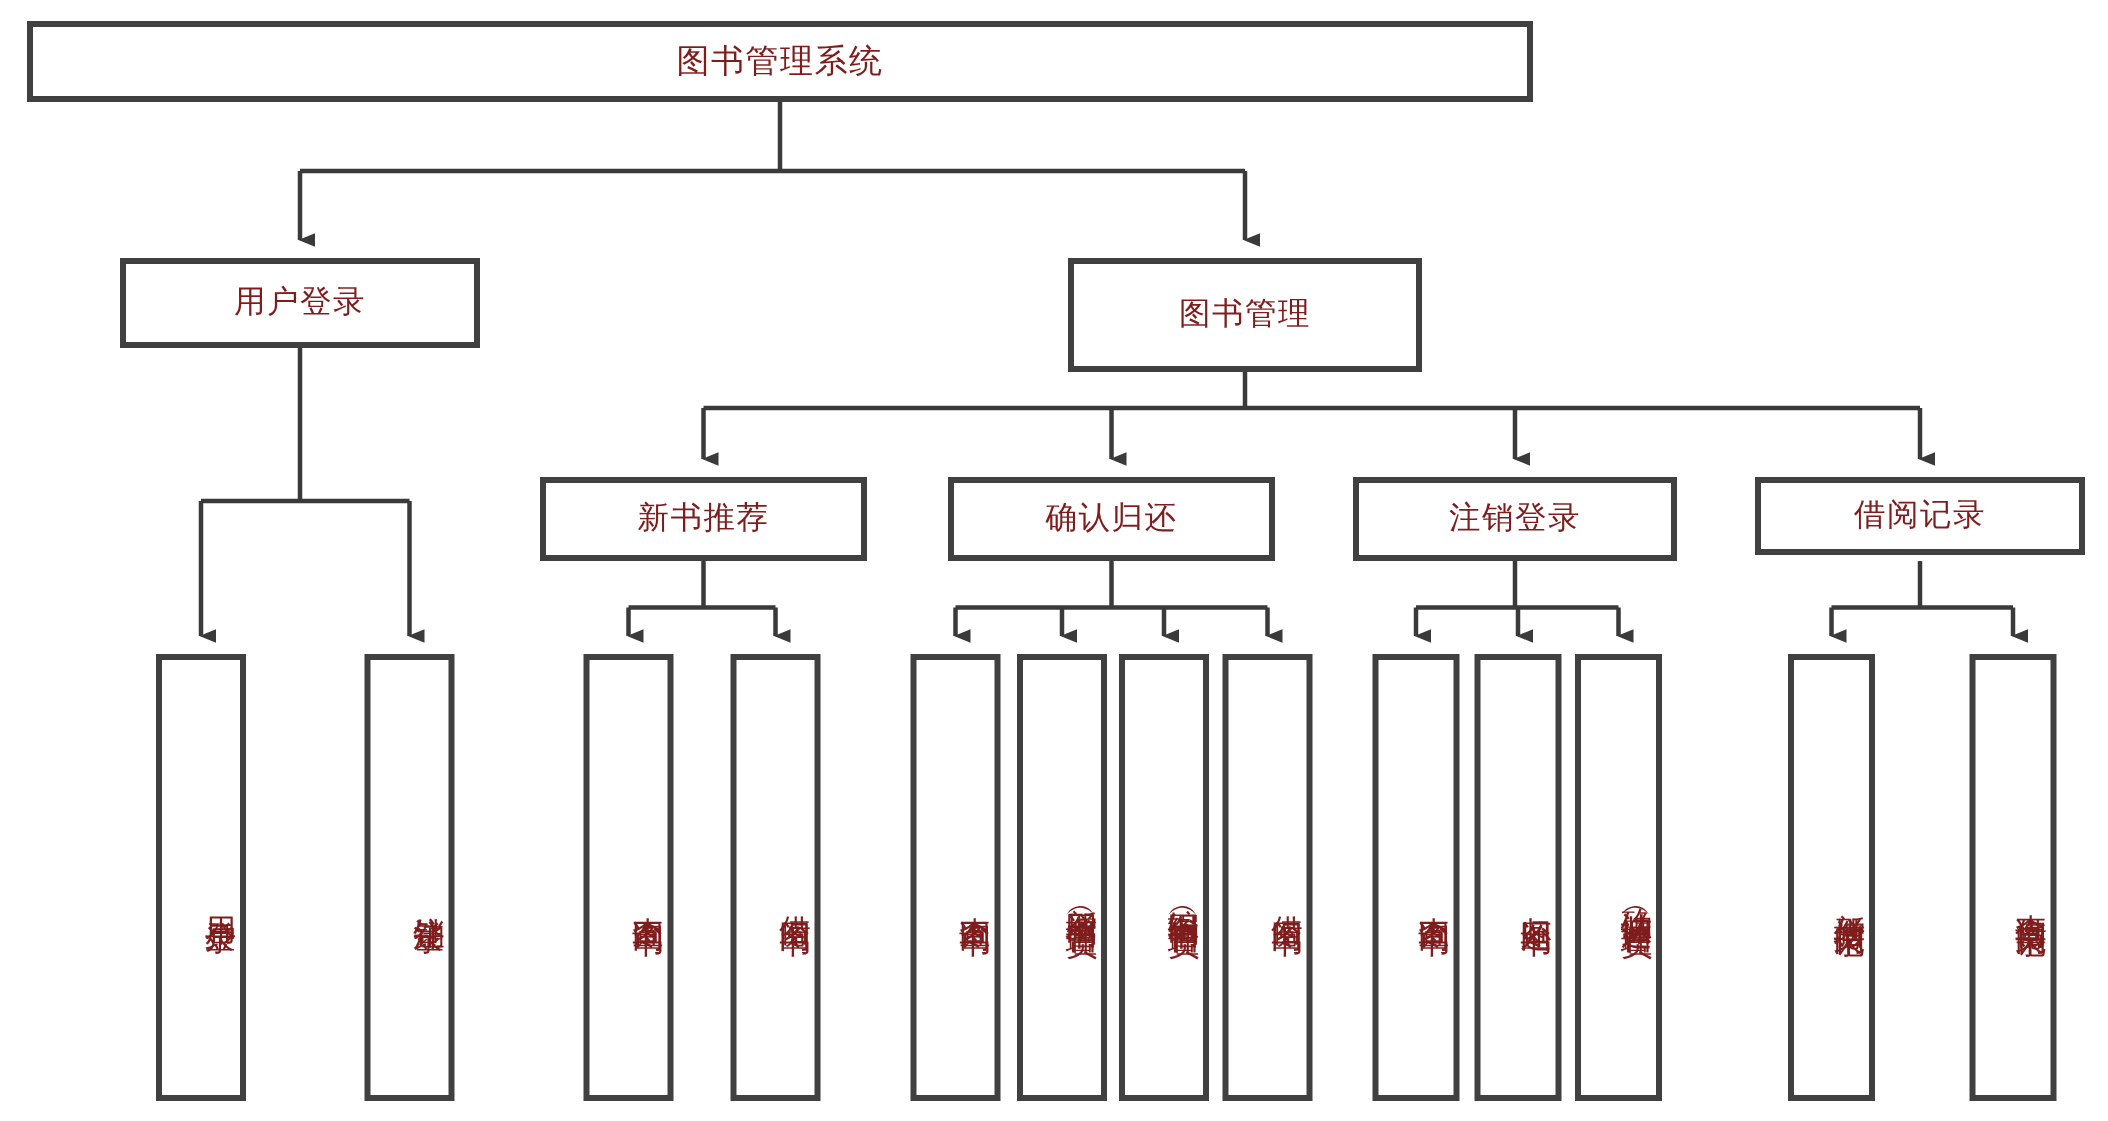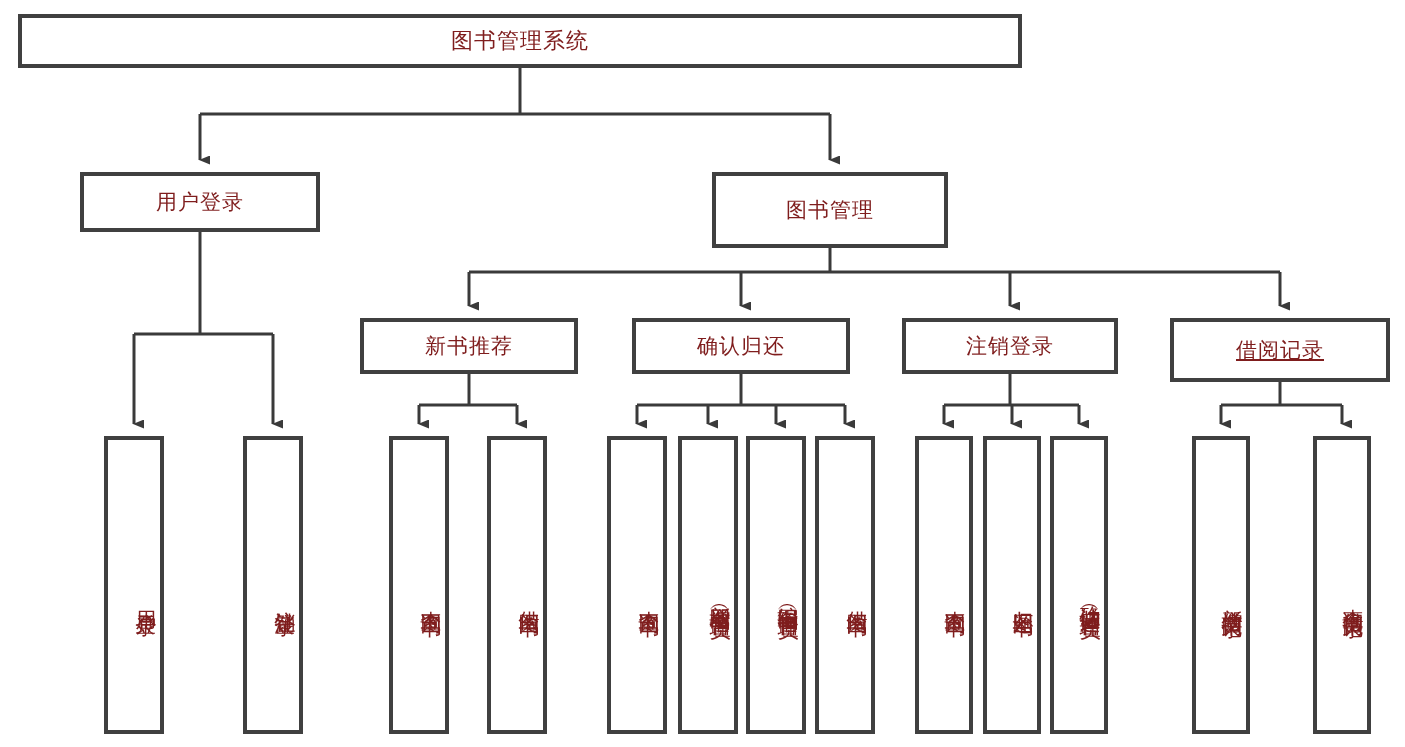--- a/index.html
+++ b/index.html
@@ -114,21 +114,21 @@
       </g>
   </svg>
 
   <div id="nodes-layer">
       <div class="node horizontal root" style="left: 18px; top: 14px; width: 1004px; height: 54px;">图书管理系统</div>
       <div class="node horizontal" style="left: 80px; top: 172px; width: 240px; height: 60px;">用户登录</div>
       <div class="node horizontal" style="left: 712px; top: 172px; width: 236px; height: 76px;">图书管理</div>
       <div class="node horizontal" style="left: 360px; top: 318px; width: 218px; height: 56px;">新书推荐</div>
       <div class="node horizontal" style="left: 632px; top: 318px; width: 218px; height: 56px;">确认归还</div>
       <div class="node horizontal" style="left: 902px; top: 318px; width: 216px; height: 56px;">注销登录</div>
-      <div class="node horizontal" style="left: 1170px; top: 318px; width: 220px; height: 64px; text-decoration: underline;">借阅记录</div>
+      <div class="node horizontal" style="left: 1170px; top: 318px; width: 220px; height: 52px;">借阅记录</div>
       <div class="node vertical" style="left: 104px; top: 436px; width: 60px; height: 298px;">用户登录</div>
       <div class="node vertical" style="left: 243px; top: 436px; width: 60px; height: 298px;">注销登录</div>
       <div class="node vertical" style="left: 389px; top: 436px; width: 60px; height: 298px;">查询图书</div>
       <div class="node vertical" style="left: 487px; top: 436px; width: 60px; height: 298px;">借阅图书</div>
       <div class="node vertical" style="left: 607px; top: 436px; width: 60px; height: 298px;">查询图书</div>
       <div class="node vertical" style="left: 678px; top: 436px; width: 60px; height: 298px;">新增图书（管理员）</div>
       <div class="node vertical" style="left: 746px; top: 436px; width: 60px; height: 298px;">编辑图书（管理员）</div>
       <div class="node vertical" style="left: 815px; top: 436px; width: 60px; height: 298px;">借阅图书</div>
       <div class="node vertical" style="left: 915px; top: 436px; width: 58px; height: 298px;">查询图书</div>
       <div class="node vertical" style="left: 983px; top: 436px; width: 58px; height: 298px;">归还图书</div>

